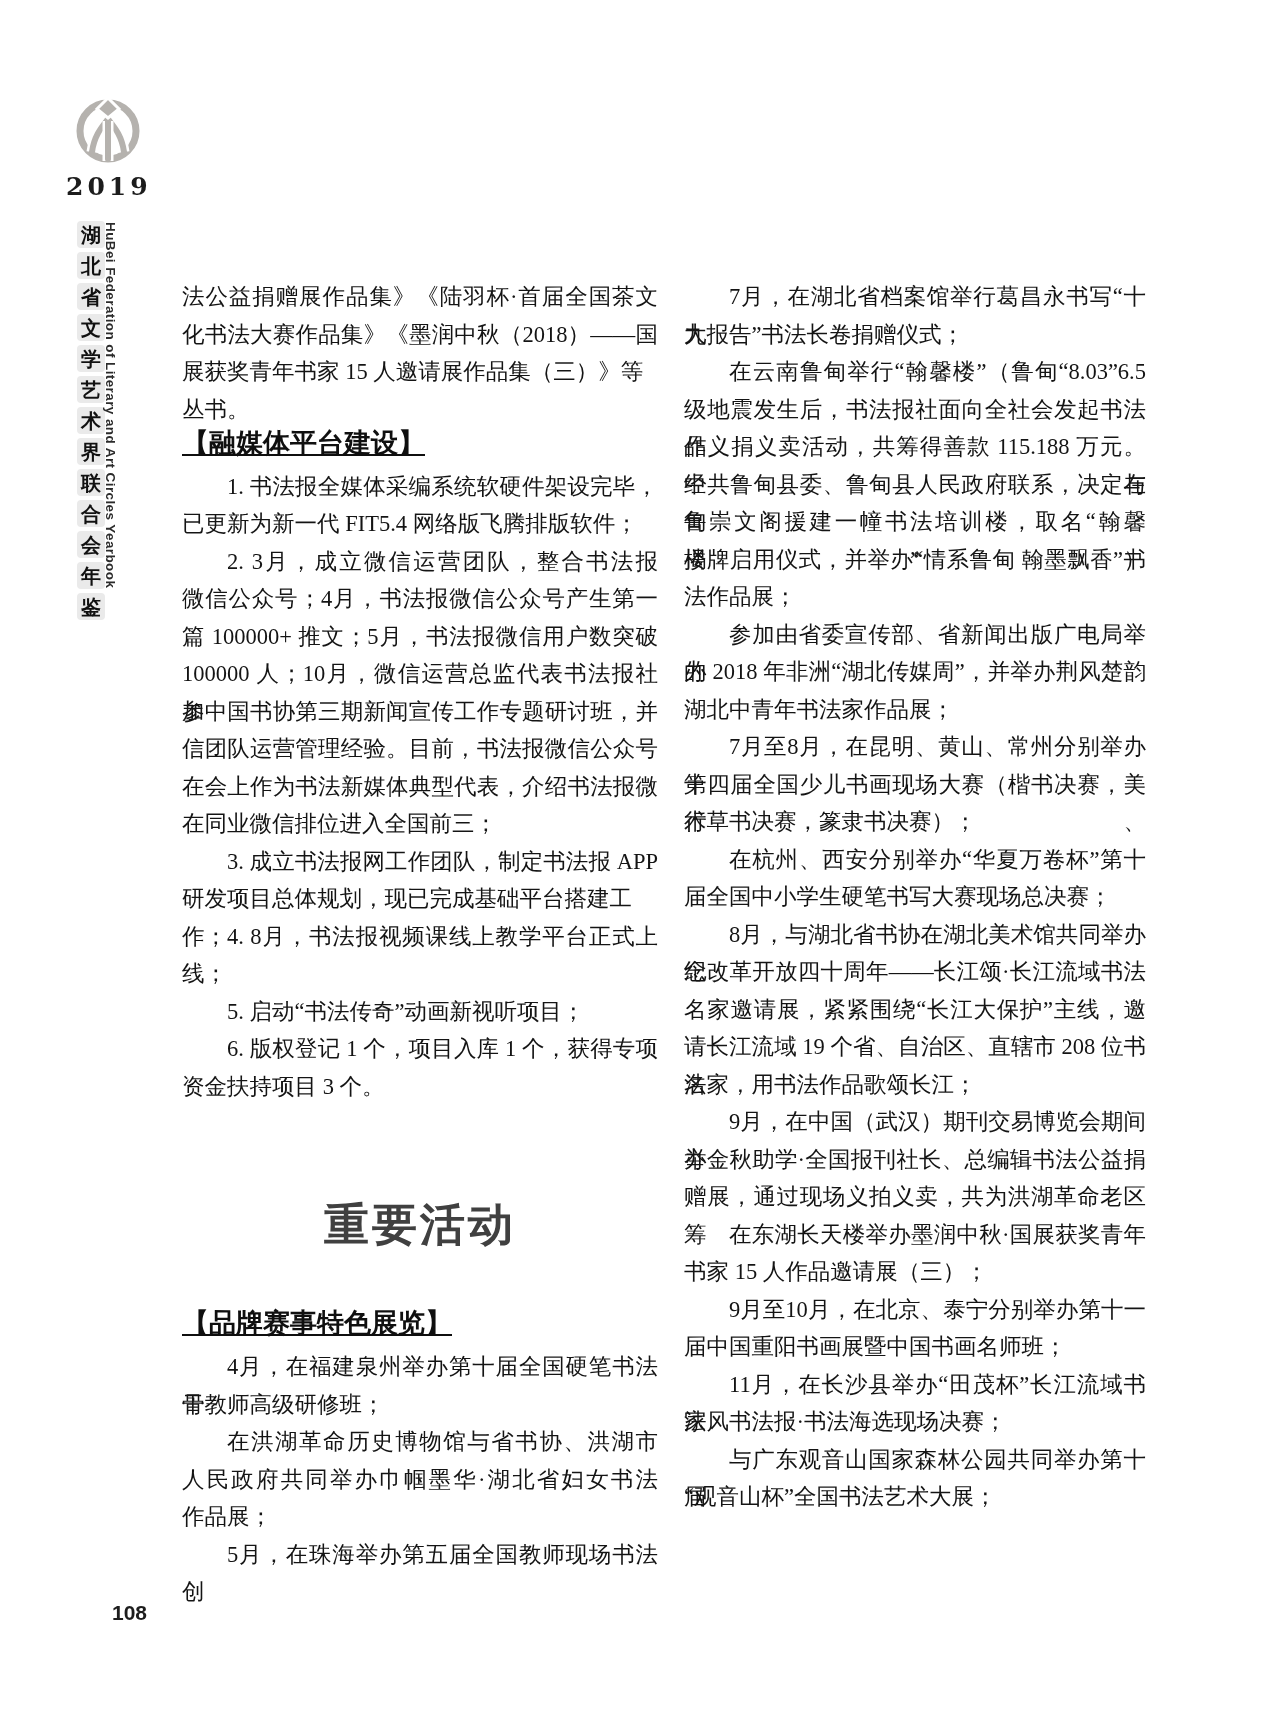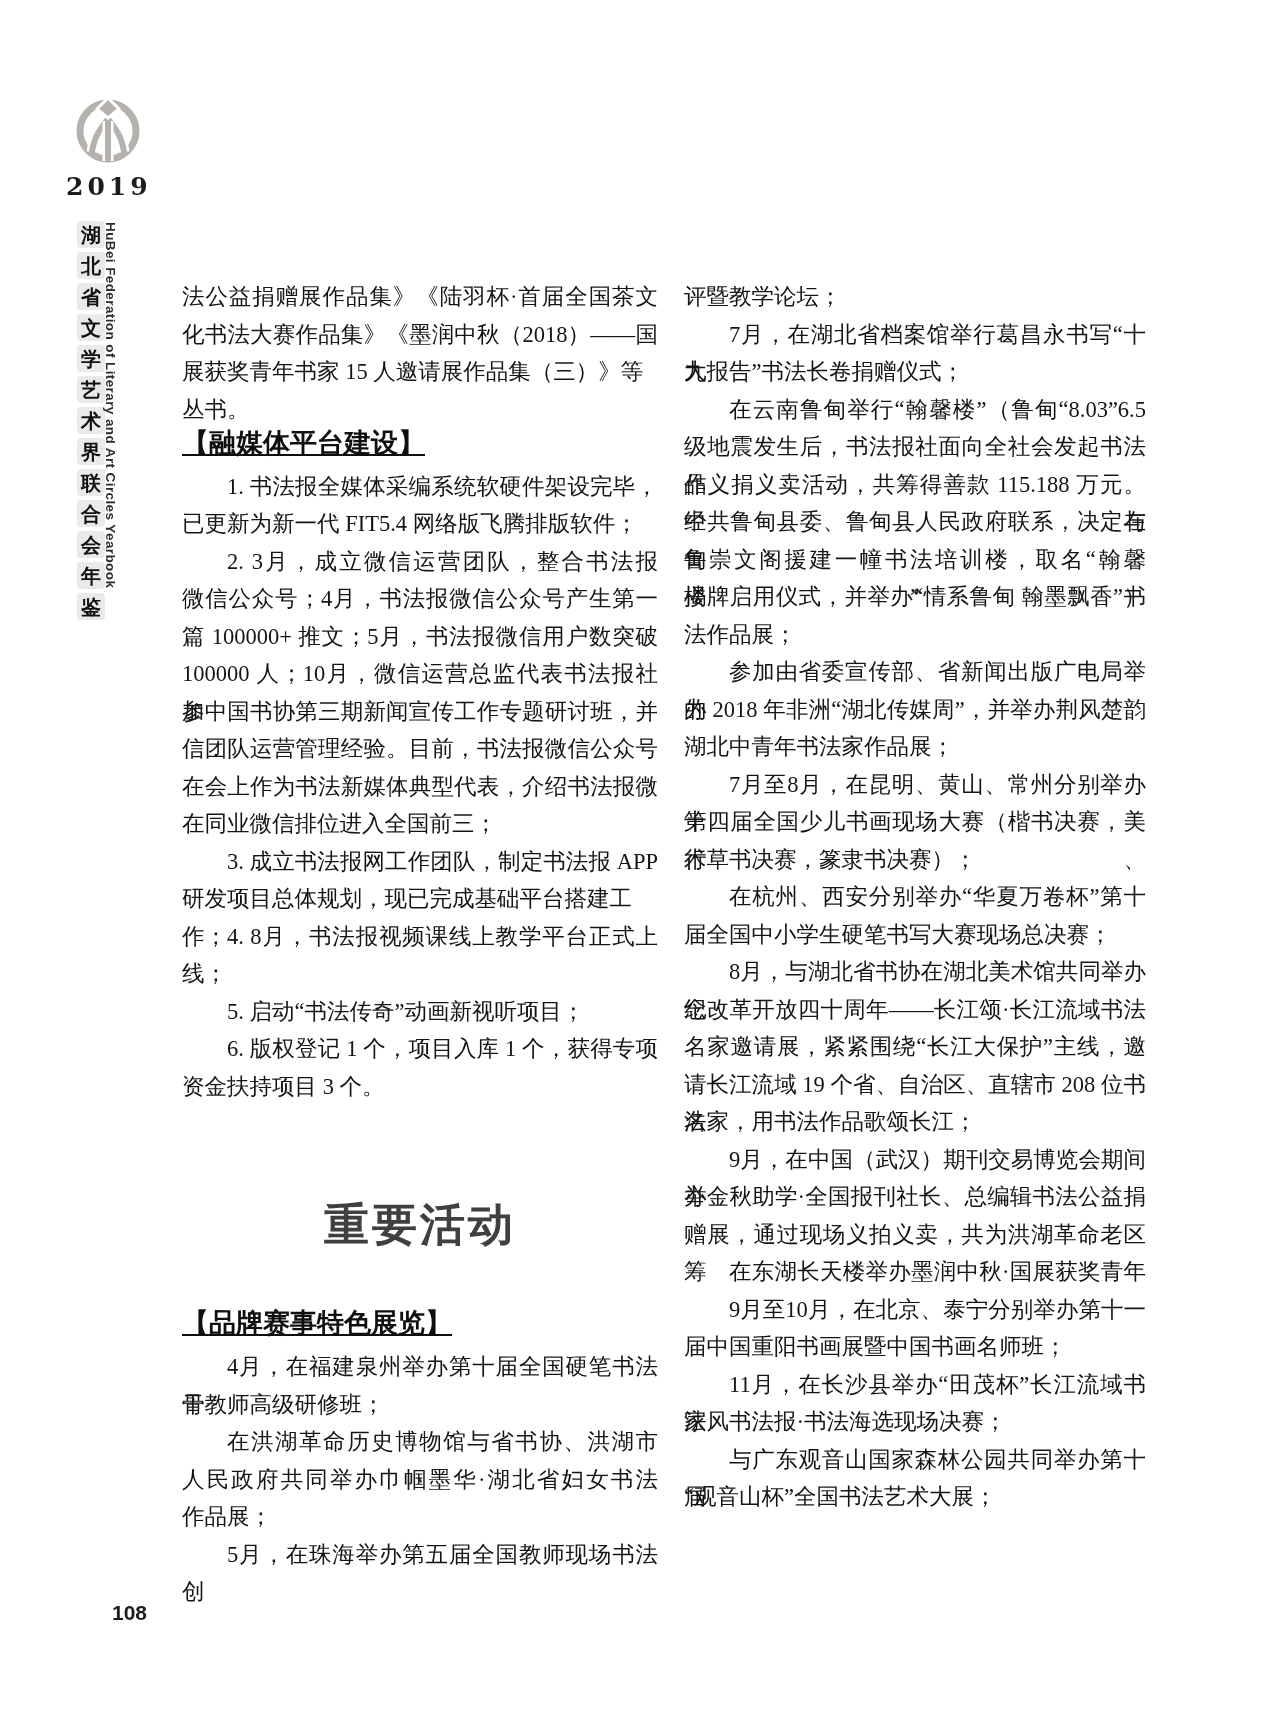--- a/index.html
+++ b/index.html
@@ -102,21 +102,20 @@
       <div class="big-title">重要活动</div>
       <div class="heading">【品牌赛事特色展览】</div>
       <div class="line fill indent">4月，在福建泉州举办第十届全国硬笔书法骨</div>
       <div class="line">干教师高级研修班；</div>
       <div class="line fill indent">在洪湖革命历史博物馆与省书协、洪湖市</div>
       <div class="line fill">人民政府共同举办巾帼墨华·湖北省妇女书法</div>
       <div class="line">作品展；</div>
       <div class="line fill indent">5月，在珠海举办第五届全国教师现场书法创</div>
     </div>
   <div class="col" id="col-right">
-      <div class="line">评暨教学论坛；</div>
       <div class="line fill indent">7月，在湖北省档案馆举行葛昌永书写“十九</div>
       <div class="line">大报告”书法长卷捐赠仪式；</div>
       <div class="line fill indent">在云南鲁甸举行“翰馨楼”（鲁甸“8.03”6.5</div>
       <div class="line fill">级地震发生后，书法报社面向全社会发起书法作</div>
       <div class="line fill">品义捐义卖活动，共筹得善款 115.188 万元。经与</div>
       <div class="line fill">中共鲁甸县委、鲁甸县人民政府联系，决定在鲁</div>
       <div class="line fill">甸崇文阁援建一幢书法培训楼，取名“翰馨楼”）</div>
       <div class="line fill">揭牌启用仪式，并举办“情系鲁甸 翰墨飘香”书</div>
       <div class="line">法作品展；</div>
       <div class="line fill indent">参加由省委宣传部、省新闻出版广电局举办</div>
@@ -129,20 +128,21 @@
       <div class="line">届全国中小学生硬笔书写大赛现场总决赛；</div>
       <div class="line fill indent">8月，与湖北省书协在湖北美术馆共同举办纪</div>
       <div class="line fill">念改革开放四十周年——长江颂·长江流域书法</div>
       <div class="line fill">名家邀请展，紧紧围绕“长江大保护”主线，邀</div>
       <div class="line fill">请长江流域 19 个省、自治区、直辖市 208 位书法</div>
       <div class="line">名家，用书法作品歌颂长江；</div>
       <div class="line fill indent">9月，在中国（武汉）期刊交易博览会期间举</div>
       <div class="line fill">办金秋助学·全国报刊社长、总编辑书法公益捐</div>
       <div class="line fill">赠展，通过现场义拍义卖，共为洪湖革命老区筹</div>
       <div class="line fill indent">在东湖长天楼举办墨润中秋·国展获奖青年</div>
+      <div class="line">书家 15 人作品邀请展（三）；</div>
       <div class="line fill indent">9月至10月，在北京、泰宁分别举办第十一</div>
       <div class="line">届中国重阳书画展暨中国书画名师班；</div>
       <div class="line fill indent">11月，在长沙县举办“田茂杯”长江流域书法</div>
       <div class="line">家风书法报·书法海选现场决赛；</div>
       <div class="line fill indent">与广东观音山国家森林公园共同举办第十届</div>
       <div class="line">“观音山杯”全国书法艺术大展；</div>
     </div>
 
   <div class="page-num">108</div>
 

